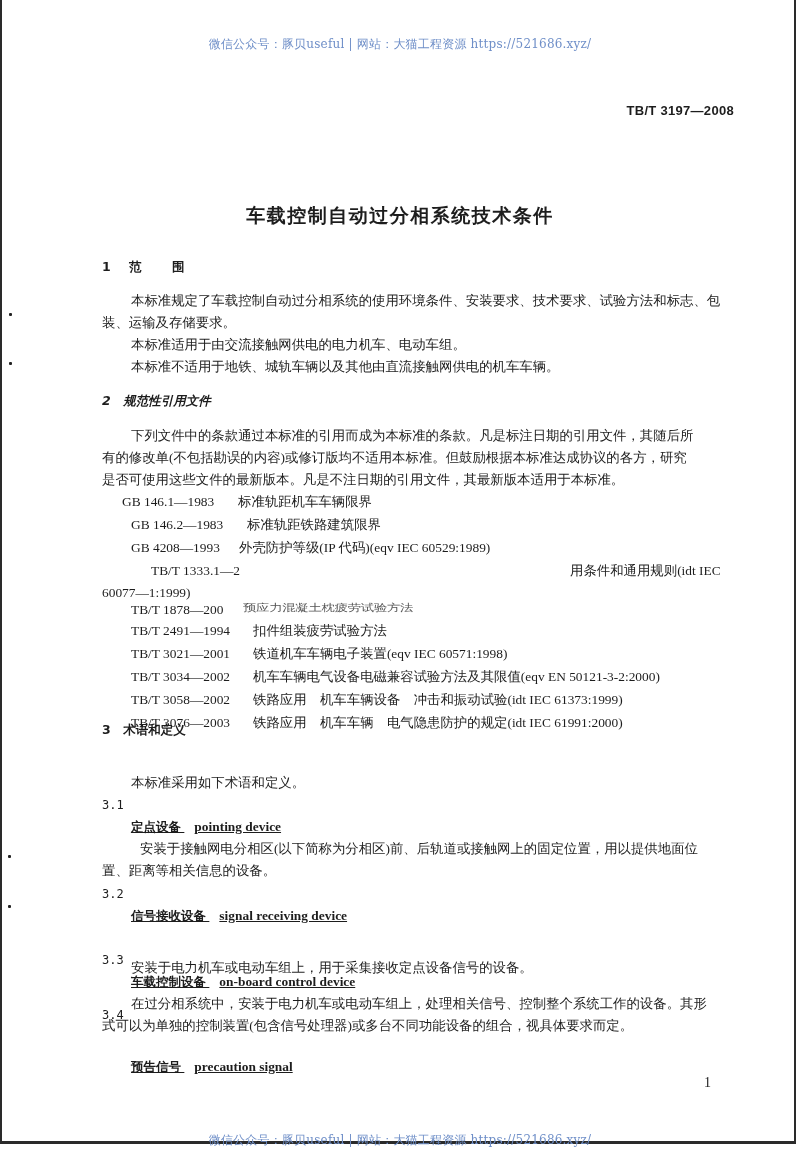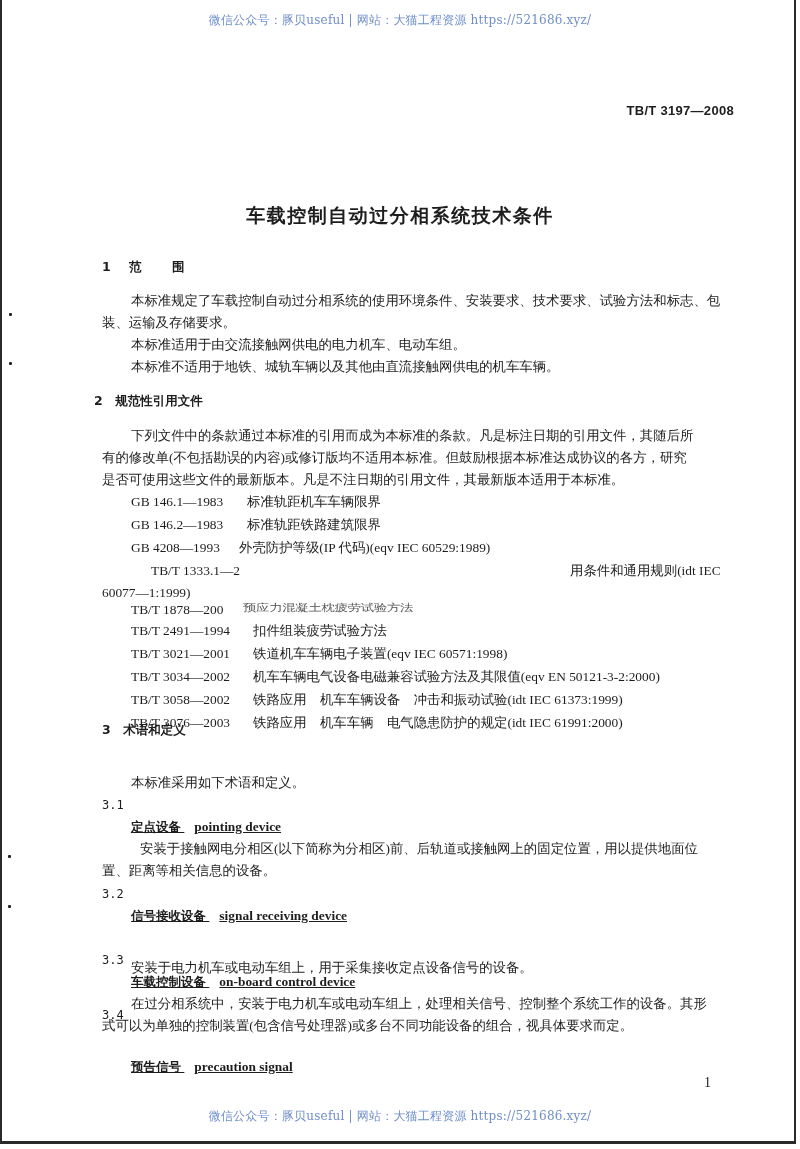--- a/index.html
+++ b/index.html
@@ -2,21 +2,21 @@
 <html><head>
 <meta charset="utf-8">
 <style>
   html, body { margin:0; padding:0; }
   body { width:800px; height:1149px; background:#ffffff; position:relative; overflow:hidden;
          font-family:"Liberation Serif","DejaVu Serif",serif; color:#1d1d1d; }
   .page { position:absolute; left:0; top:0; width:796px; height:1144px;
           border-left:2px solid #2a2a2a; border-right:2px solid #2a2a2a; border-bottom:3px solid #2a2a2a;
           box-sizing:border-box; }
   .wm { position:absolute; left:0; width:800px; text-align:center; font-size:12px; color:#6f8fc8;
-        font-family:"DejaVu Serif","Liberation Serif",serif; letter-spacing:0.2px; }
+        font-family:"DejaVu Serif","Liberation Serif",serif; letter-spacing:0.2px;margin-top:24px; }
   .wm.top { top:12px; }
   .wm.bottom { top:1108px; }
   .stdno { position:absolute; right:66px; top:103px; font-size:13px; font-weight:bold;
            font-family:"Liberation Sans","DejaVu Sans",sans-serif; letter-spacing:0.3px; }
   .title { position:absolute; left:0; width:800px; top:203px; text-align:center; font-size:19px; font-weight:bold;
            letter-spacing:1.5px; font-family:"DejaVu Sans","Liberation Sans",sans-serif; }
   .ln { position:absolute; font-size:13.4px; white-space:nowrap; line-height:18px; }
   .h { font-family:"DejaVu Sans","Liberation Sans",sans-serif; font-weight:bold; font-size:12.5px; }
   .num { font-family:"DejaVu Sans Mono","Liberation Mono",monospace; font-size:12px; }
   .term { font-weight:bold;text-decoration:underline; }
@@ -45,26 +45,26 @@
 <div class="ln h" style="left:102px;top:258px;">
   <span>1</span>
   <span style="margin-left:14px;">范</span>
   <span style="margin-left:26px;">围</span>
 </div>
 <div class="ln" style="left:131px;top:292px;">本标准规定了车载控制自动过分相系统的使用环境条件、安装要求、技术要求、试验方法和标志、包</div>
 <div class="ln" style="left:102px;top:314px;">装、运输及存储要求。</div>
 <div class="ln" style="left:131px;top:336px;">本标准适用于由交流接触网供电的电力机车、电动车组。</div>
 <div class="ln" style="left:131px;top:358px;">本标准不适用于地铁、城轨车辆以及其他由直流接触网供电的机车车辆。</div>
 
-<div class="ln h" style="left:94px;top:392px;">2　规范性引用文件</div>
+<div class="ln h" style="left:102px;top:392px;font-style:italic;">2　规范性引用文件</div>
 <div class="ln" style="left:131px;top:427px;">下列文件中的条款通过本标准的引用而成为本标准的条款。凡是标注日期的引用文件，其随后所</div>
 <div class="ln" style="left:102px;top:449px;">有的修改单(不包括勘误的内容)或修订版均不适用本标准。但鼓励根据本标准达成协议的各方，研究</div>
 <div class="ln" style="left:102px;top:471px;">是否可使用这些文件的最新版本。凡是不注日期的引用文件，其最新版本适用于本标准。</div>
 
-<div class="ln" style="left:131px;top:493px;">
+<div class="ln" style="left:122px;top:493px;">
   <span class="ref-code" style="width:116px;">GB 146.1—1983</span><span>标准轨距机车车辆限界</span>
 </div>
 <div class="ln" style="left:131px;top:516px;">
   <span class="ref-code" style="width:116px;">GB 146.2—1983</span><span>标准轨距铁路建筑限界</span>
 </div>
 <div class="ln" style="left:131px;top:539px;">
   <span class="ref-code" style="width:108px;">GB 4208—1993</span><span>外壳防护等级(IP 代码)(eqv IEC 60529:1989)</span>
 </div>
 <div class="ln" style="left:131px;top:562px;margin-left:20px;">
   <span>TB/T 1333.1—2</span>

